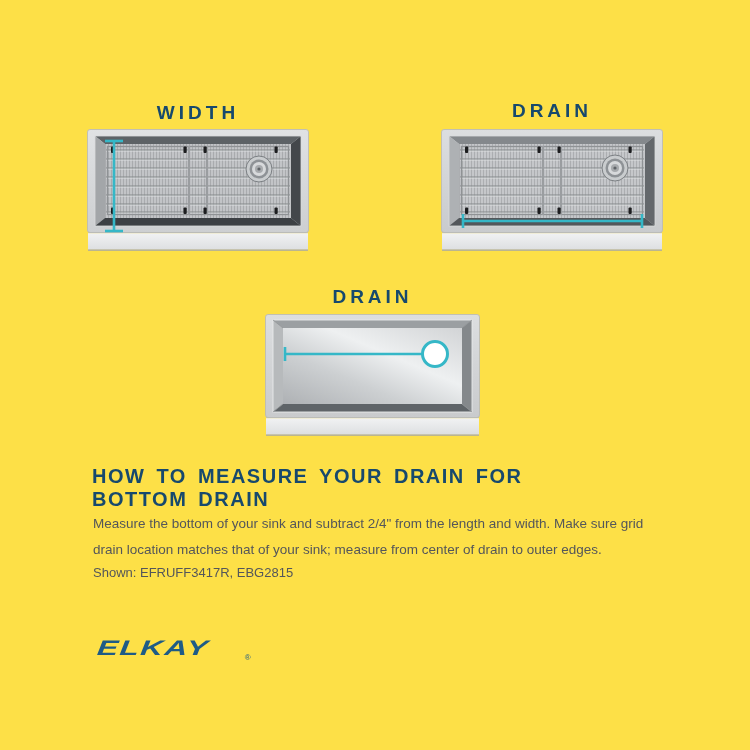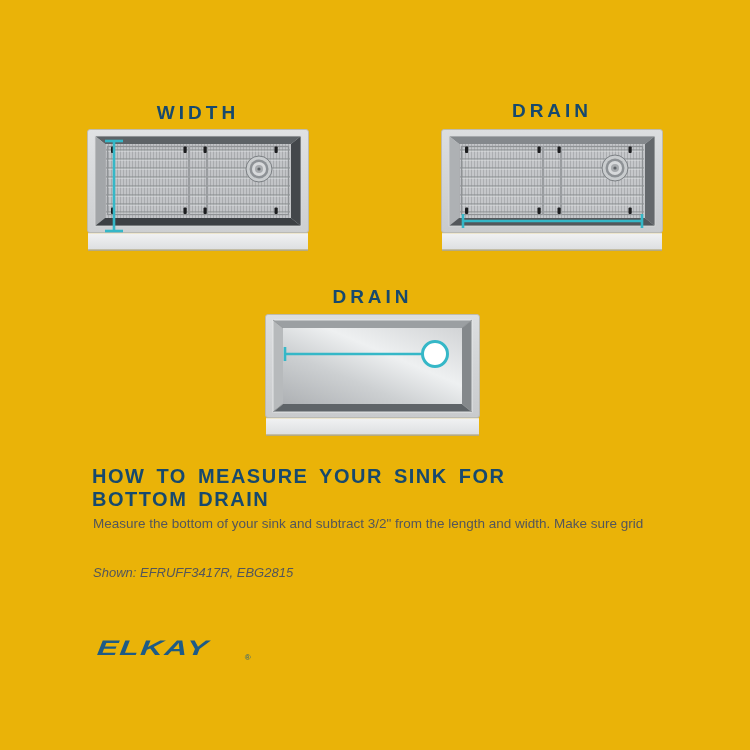--- a/index.html
+++ b/index.html
@@ -1,17 +1,17 @@
 <!DOCTYPE html>
 <html><head>
 <meta charset="utf-8">
 <style>
   html,body{margin:0;padding:0;background:#ffffff;}
   .canvas{
-    position:relative;width:750px;height:750px;background:#eab308;overflow:hidden;
+    position:relative;width:750px;height:750px;background:#fde047;overflow:hidden;
     font-family:"Liberation Sans",sans-serif;
   }
   .fig-label{
     position:absolute;text-align:center;
     font-weight:bold;font-size:19px;letter-spacing:4px;
     color:#17496d;
   }
   .lbl-width{left:87px;top:102px;width:222px;}
   .lbl-length{left:441px;top:100px;width:222px;}
   .lbl-drain{left:265px;top:286px;width:215px;}
@@ -23,21 +23,21 @@
     position:absolute;left:92px;top:465px;
     color:#17496d;font-weight:bold;font-size:20px;line-height:23px;
     letter-spacing:1.5px;word-spacing:4px;white-space:nowrap;
   }
   .bodytext{
     position:absolute;left:93px;top:511px;
     color:#54565a;font-size:13.5px;line-height:26px;white-space:nowrap;
   }
   .shown{
     position:absolute;left:93px;top:565px;
-    color:#54565a;font-size:13px;font-style:italic;white-space:nowrap;
+    color:#54565a;font-size:13px;white-space:nowrap;
   }
   .logo{
     position:absolute;left:96px;top:636px;color:#1e5b86;
     font-weight:bold;font-style:italic;font-size:21px;letter-spacing:1px;
     white-space:nowrap;
   }
   .logo .logo-word{
     display:inline-block;transform:scaleX(1.5) skewX(-4deg);transform-origin:left bottom;
   }
   .logo .reg{
@@ -253,26 +253,27 @@
       <line x1="1" y1="121.2" x2="214" y2="121.2" stroke="#a5a7a9" stroke-width="1.2"></line>
     </g>
     <g>
       <line x1="20" y1="40" x2="157" y2="40" stroke="#35b7c7" stroke-width="2.6"></line>
       <line x1="20" y1="33" x2="20" y2="47" stroke="#35b7c7" stroke-width="2.6"></line>
     </g>
     <circle cx="170" cy="40" r="12.5" fill="#ffffff" stroke="#35b7c7" stroke-width="3"></circle>
   </svg>
 
   <div class="heading">
-    <div>HOW TO MEASURE YOUR SINK FOR</div>
+    <div>HOW TO MEASURE YOUR DRAIN FOR</div>
     <div>BOTTOM DRAIN</div>
   </div>
 
   <div class="bodytext">
-    <div>Measure the bottom of your sink and subtract 3/2" from the length and width. Make sure grid</div>
+    <div>Measure the bottom of your sink and subtract 2/4" from the length and width. Make sure grid</div>
+    <div>drain location matches that of your sink; measure from center of drain to outer edges.</div>
   </div>
 
   <div class="shown">Shown: EFRUFF3417R, EBG2815</div>
 
   <div class="logo">
     <span class="logo-word">ELKAY</span><span class="reg">®</span>
   </div>
 
 </div>
 

